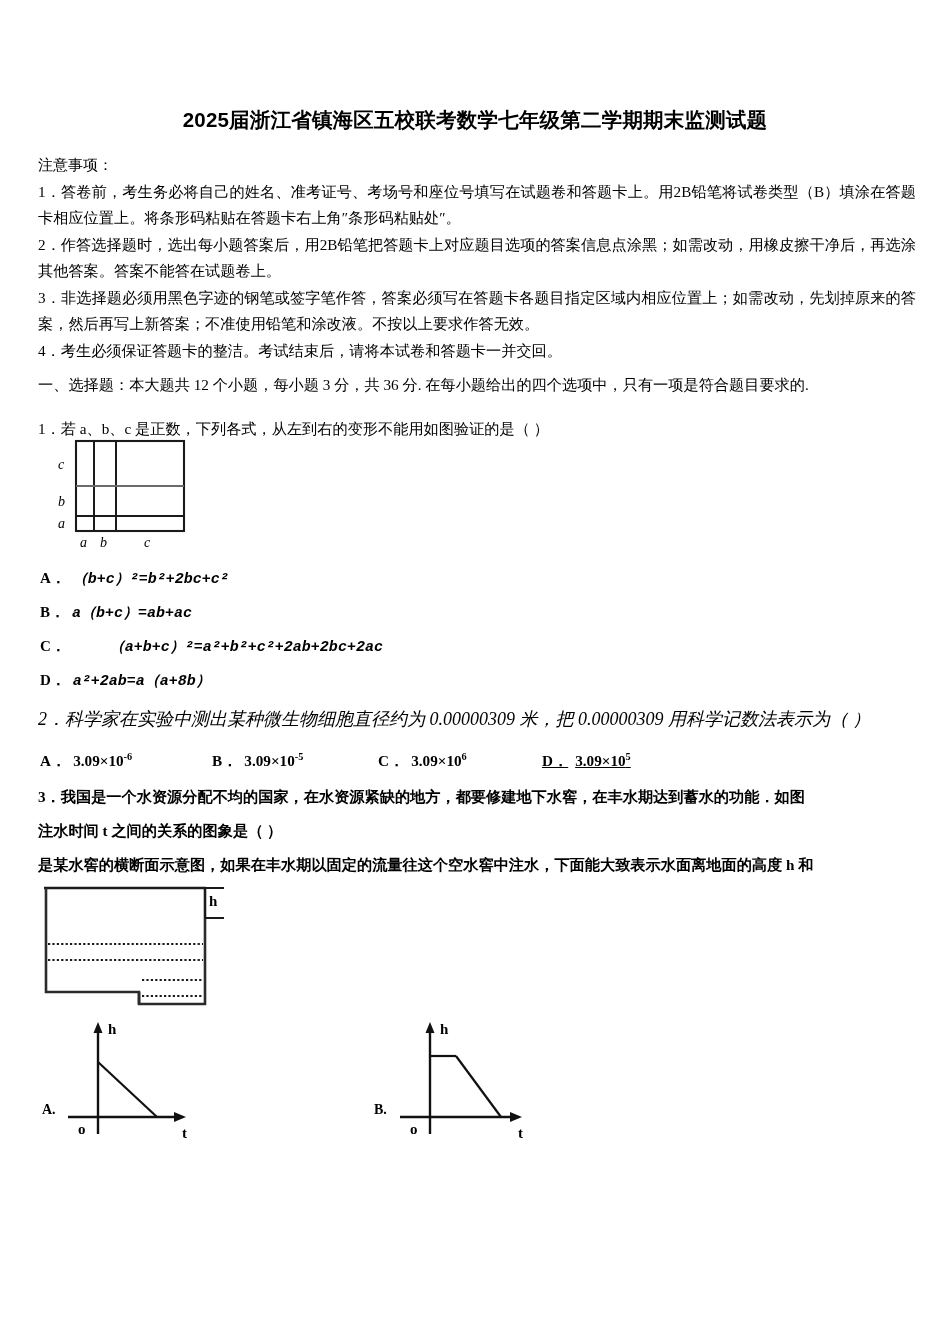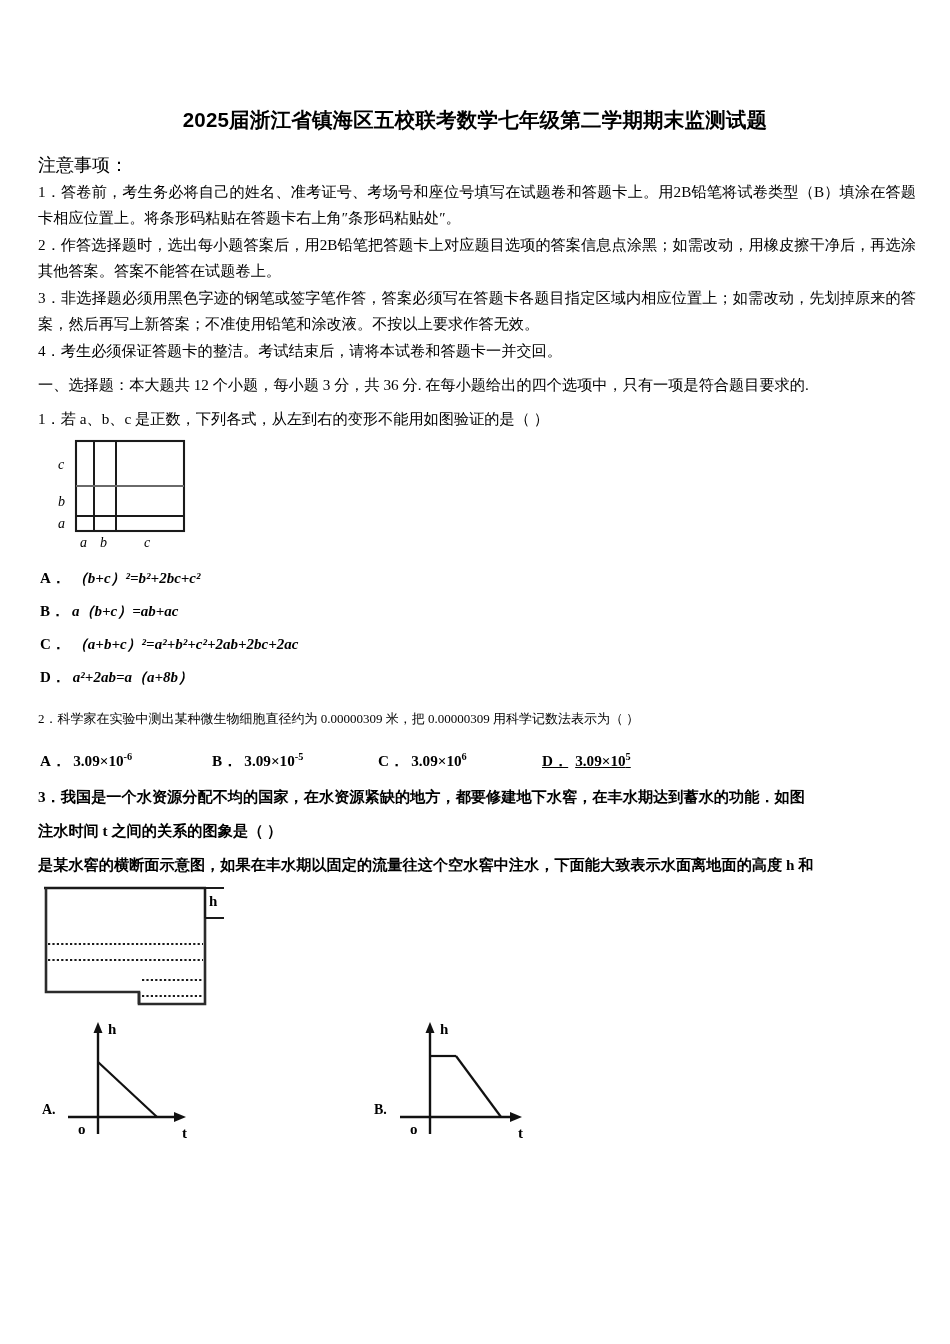--- a/index.html
+++ b/index.html
@@ -41,21 +41,21 @@
   
   .notice {
     position: absolute;
     left: 38px;
     top: 152px;
     width: 878px;
     font-size: 15.2px;
     line-height: 26.5px;
   }
   .notice-head {
-    font-size: 18px;
+    font-size: 15px;
     line-height: 26px;
   }
   .notice p {
     margin: 0;
     text-align: justify;
     text-justify: inter-ideograph;
     line-height: 26.5px;
   }
 
   
@@ -63,26 +63,26 @@
     position: absolute;
     left: 38px;
     top: 372px;
     width: 880px;
     font-size: 15.2px;
     line-height: 26px;
   }
   .q1-stem {
     position: absolute;
     left: 38px;
-    top: 406px;
-    width: 880px;
-    font-size: 15.2px;
-    line-height: 26px;
-  }
-  .ital { font-style: italic; }
+    top: 416px;
+    width: 880px;
+    font-size: 15.2px;
+    line-height: 26px;
+  }
+  .ital { font-style: italic; font-family: Liberation Mono, monospace; }
 
   
   .fig-grid {
     position: absolute;
     left: 36px;
     top: 433px;
     width: 180px;
     height: 122px;
   }
   .fig-grid svg { display: block; }
@@ -102,22 +102,23 @@
   }
   .q1-opts .opt .lbl { font-weight: bold; margin-right: 7px; }
   sup { font-size: 0.68em; vertical-align: super; line-height: 0; }
 
   
   .q2-stem {
     position: absolute;
     left: 38px;
     top: 706px;
     width: 880px;
-    font-size: 13px;
-    line-height: 26px;
+    font-size: 18px;
+    line-height: 26px;
+    font-style: italic;
   }
   .q2-opts {
     position: absolute;
     left: 40px;
     top: 748px;
     width: 880px;
     font-size: 15.2px;
     line-height: 26px;
   }
   .q2-opts .opt {
@@ -228,21 +229,21 @@
   </div>
 
   <div class="q1-opts">
     <div class="opt">
       <span class="lbl">A．</span><span class="ital" style="font-style: italic;">（b+c）²=b²+2bc+c²</span>
     </div>
     <div class="opt">
       <span class="lbl">B．</span><span class="ital" style="font-style: italic; margin-top: 36px;">a（b+c）=ab+ac</span>
     </div>
     <div class="opt">
-      <span class="lbl">C．</span><span class="ital" style="font-style: italic;">（a+b+c）²=a²+b²+c²+2ab+2bc+2ac</span>
+      <span class="lbl">C．</span><span class="ital" style="font-style: italic; margin-left: 37px;">（a+b+c）²=a²+b²+c²+2ab+2bc+2ac</span>
     </div>
     <div class="opt">
       <span class="lbl">D．</span><span class="ital" style="font-style: italic;">a²+2ab=a（a+8b）</span>
     </div>
   </div>
 
   <div class="q2-stem">
     <span>2．</span><span>科学家在实验中测出某种微生物细胞直径约为 0.00000309 米，把 0.00000309 用科学记数法表示为（      ）</span>
   </div>
 

